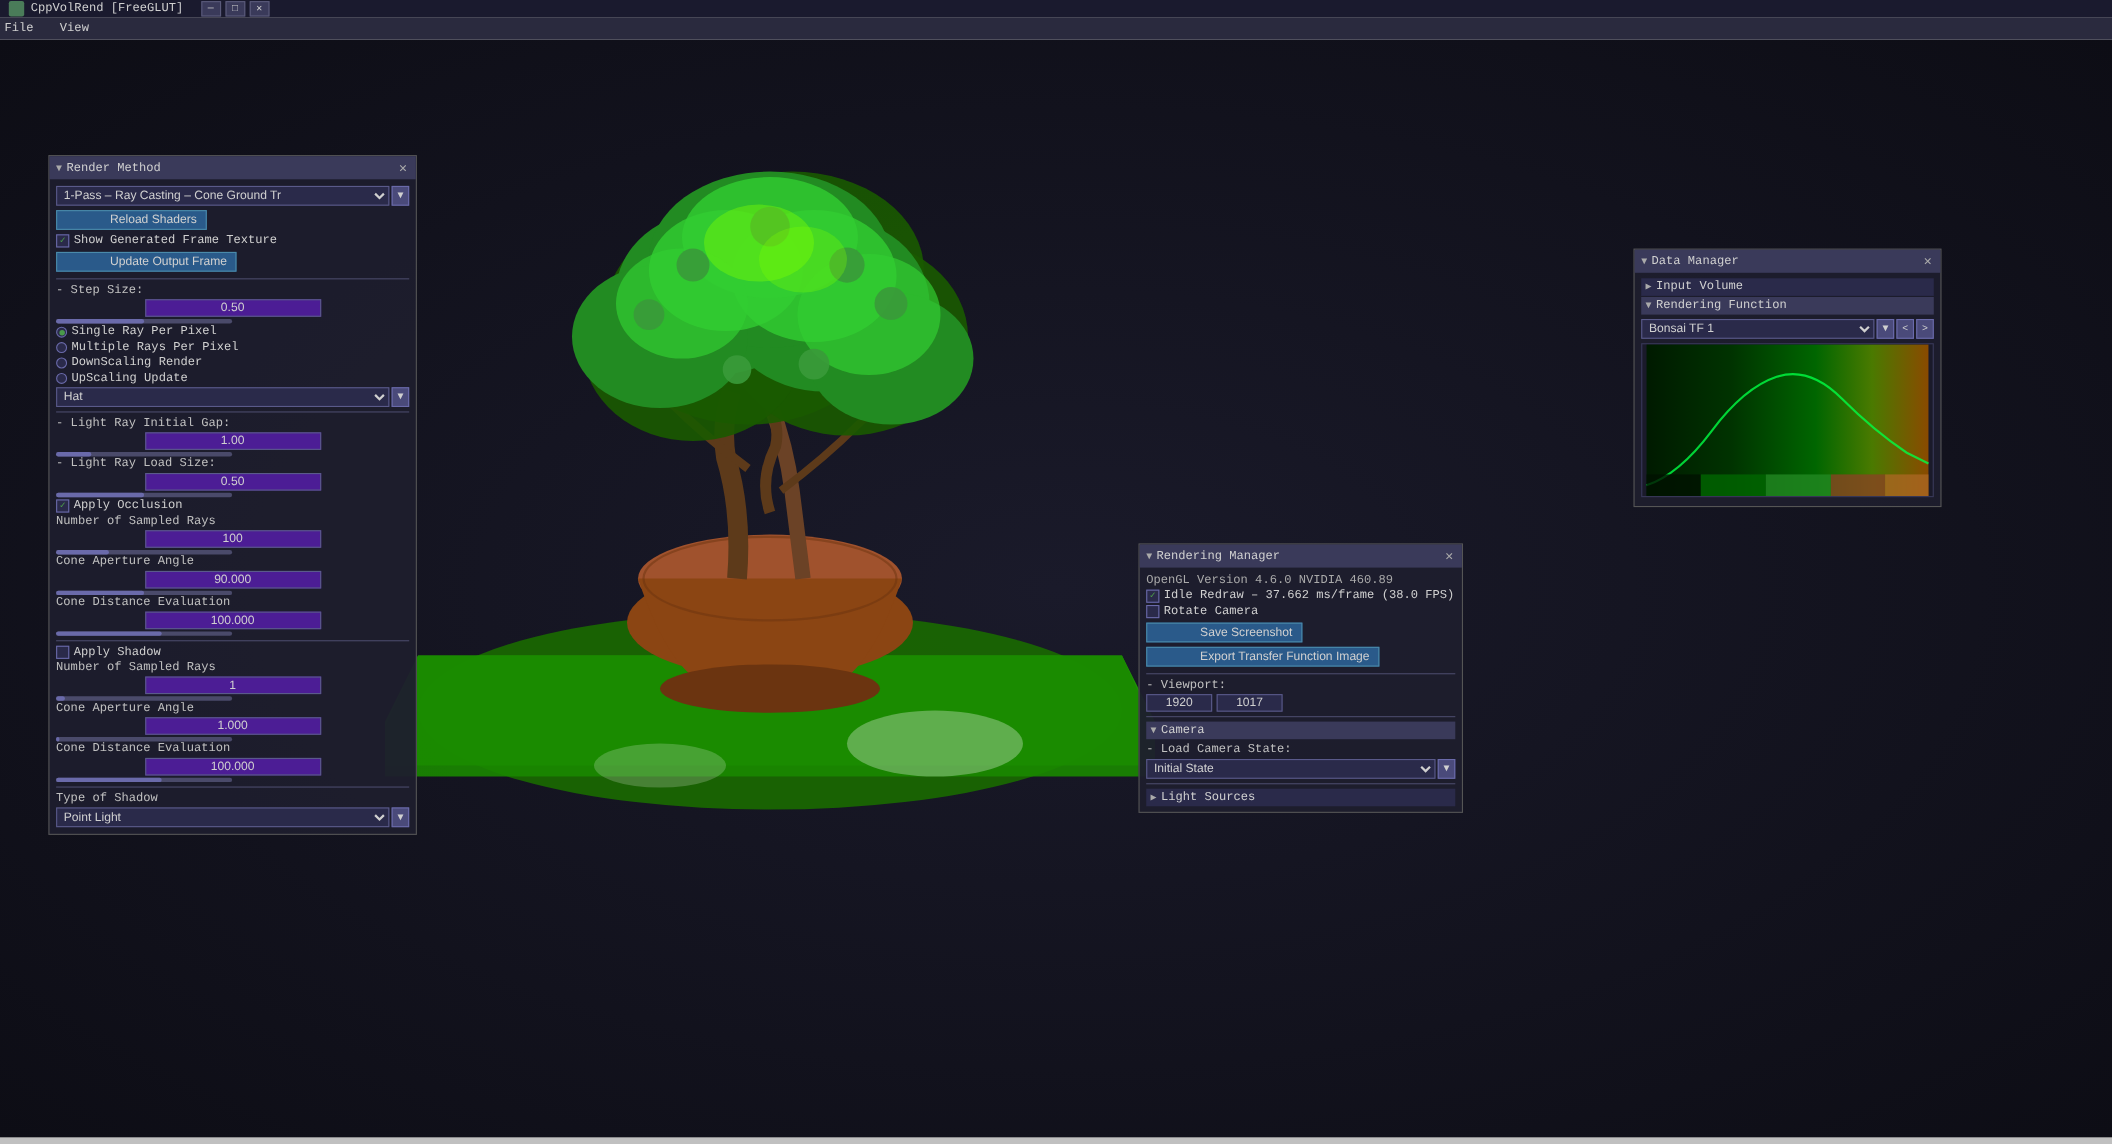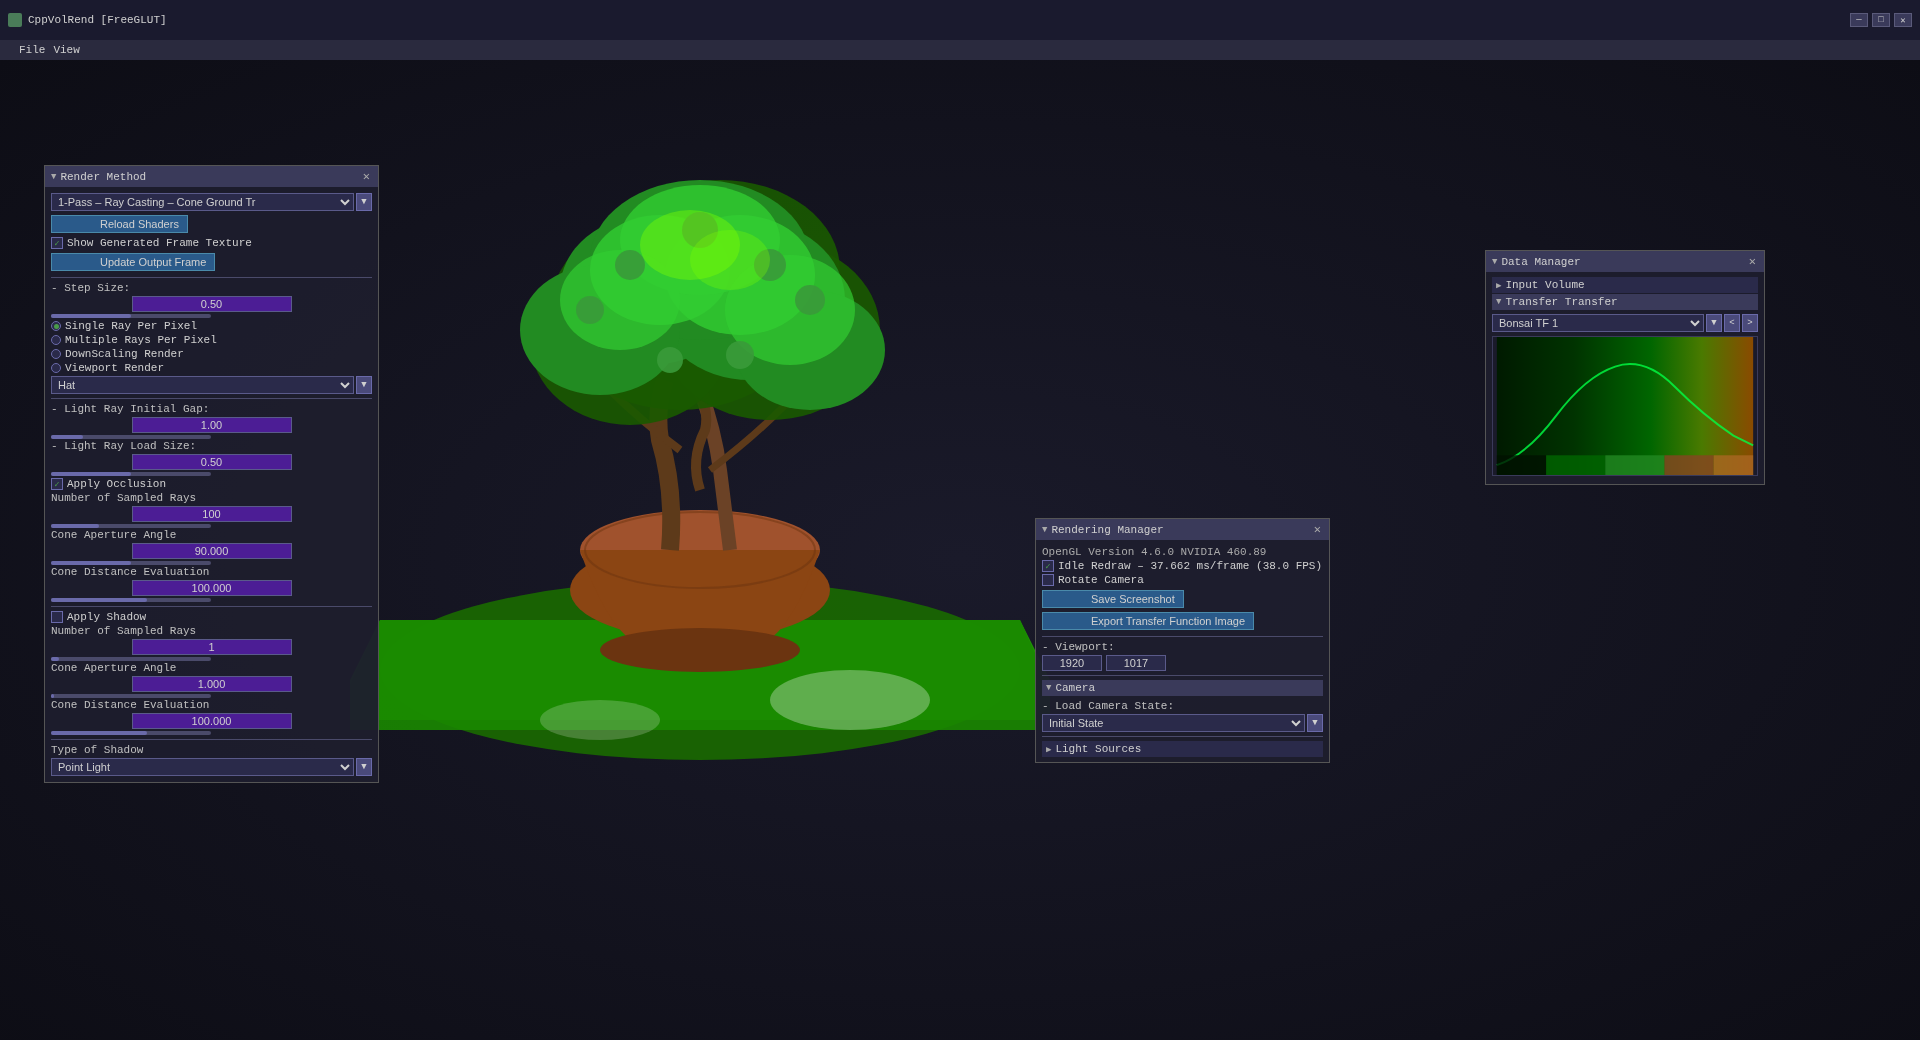--- a/index.html
+++ b/index.html
@@ -10,24 +10,24 @@
       overflow: hidden;
       width: 1920px;
       height: 1040px;
       position: relative;
     }
 
     
     #titlebar {
       background: #1a1a2e;
       color: #d0d0d0;
-      height: 40px;
-      display: flex;
-      align-items: center;
-      justify-content: space-between;
+      height: 16px;
+      display: flex;
+      align-items: center;
+      justify-content: flex-start;
       padding: 0 8px;
       position: relative;
       z-index: 100;
       gap: 16px;
     }
     #titlebar-left {
       display: flex;
       align-items: center;
       gap: 6px;
     }
@@ -54,21 +54,22 @@
       cursor: pointer;
     }
 
     
     #menubar {
       background: #2a2a3e;
       color: #d0d0d0;
       height: 20px;
       display: flex;
       align-items: center;
-      padding: 0 15px;
+      padding: 0 0;
+      gap: 16px;
       position: relative;
       z-index: 100;
     }
     .menu-item {
       cursor: pointer;
       padding: 0 4px;
     }
 
     
     #main {
@@ -448,21 +449,21 @@
       <div class="panel-checkbox-row">
         <div class="panel-radio"></div>
         <span>Multiple Rays Per Pixel</span>
       </div>
       <div class="panel-checkbox-row">
         <div class="panel-radio"></div>
         <span>DownScaling Render</span>
       </div>
       <div class="panel-checkbox-row">
         <div class="panel-radio"></div>
-        <span>Viewport Render</span>
+        <span>UpScaling Update</span>
       </div>
 
       
       <div class="panel-select-row">
         <select class="panel-select">
           <option>Hat</option>
         </select>
         <div class="panel-select-arrow">▼</div>
       </div>
 
@@ -577,21 +578,21 @@
     </div>
     <div class="panel-content">
 
       <div class="section-toggle">
         <span class="section-toggle-arrow">▶</span>
         <span>Input Volume</span>
       </div>
 
       <div class="section-toggle" style="background:#3a3a5a;">
         <span class="section-toggle-arrow">▼</span>
-        <span>Transfer Transfer</span>
+        <span>Rendering Function</span>
       </div>
 
       <div class="panel-select-row" style="margin-top:4px;">
         <select class="panel-select">
           <option>Bonsai TF 1</option>
         </select>
         <div class="panel-select-arrow">▼</div>
         <div class="panel-nav-btn">&lt;</div>
         <div class="panel-nav-btn">&gt;</div>
       </div>

